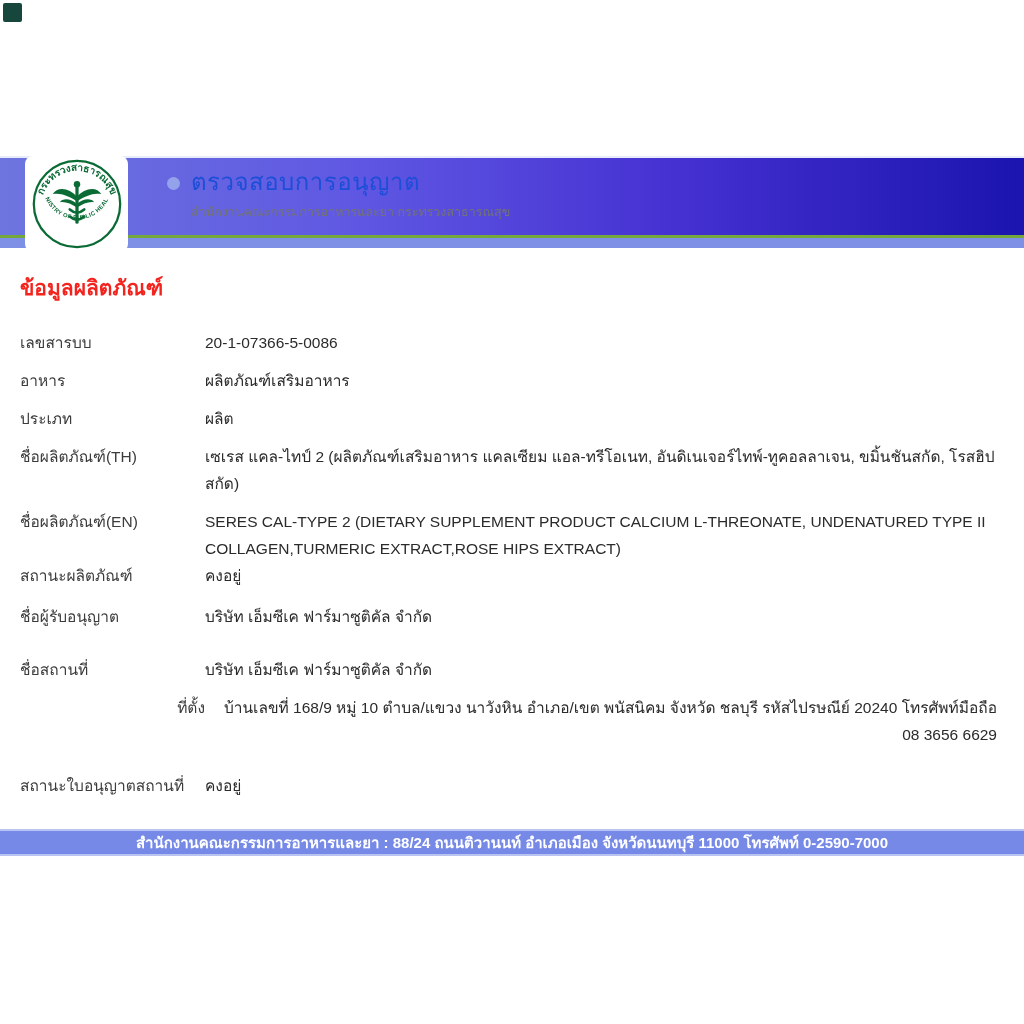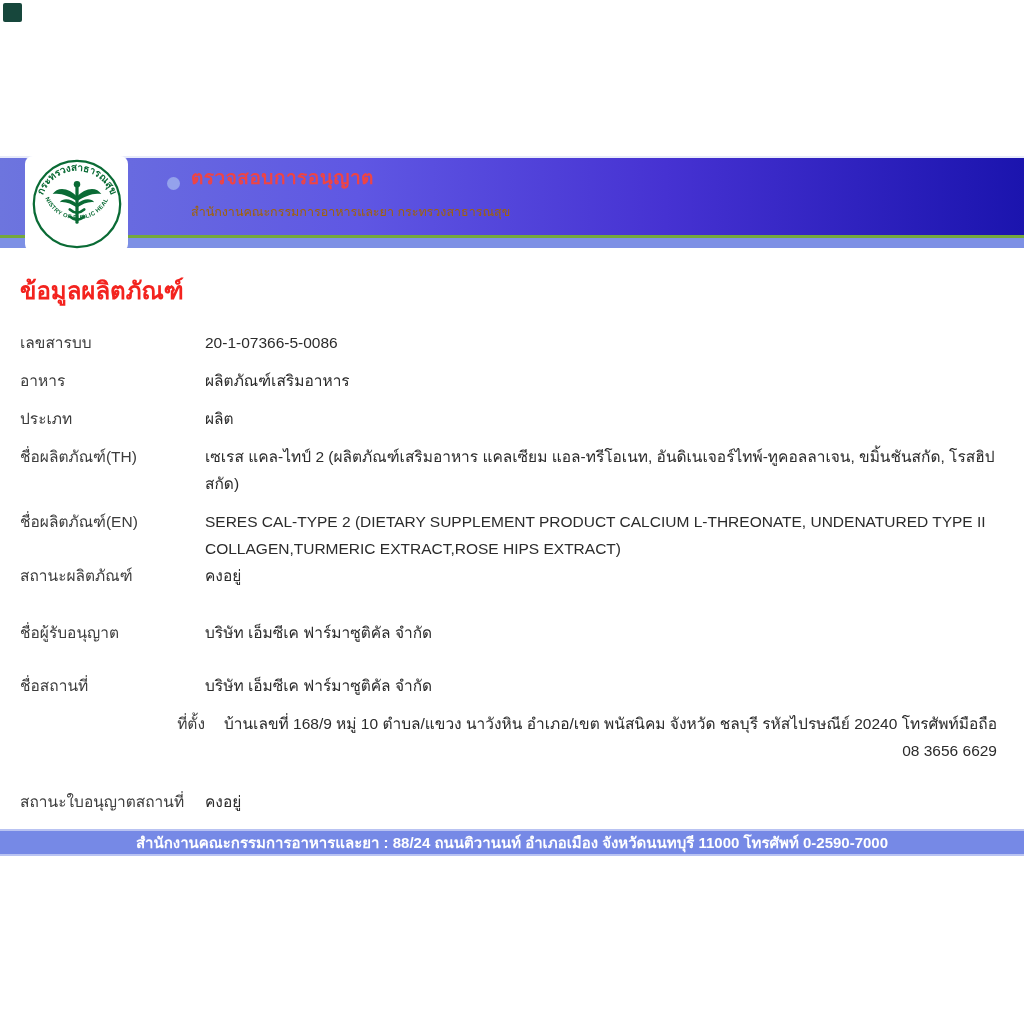--- a/index.html
+++ b/index.html
@@ -13,32 +13,32 @@
   
   .header { position:absolute; left:0; top:156px; width:1024px; }
   .header-bar { height:79px; background:linear-gradient(90deg,#6d75de 0%,#5f57e3 35%,#4632d2 65%,#1b14ae 100%); border-top:2px solid #e8ebfa; }
   .header-greenline { height:3px; background:#74a83c; }
   .header-strip { height:10px; background:#7d90e5; }
 
   .logo-panel { position:absolute; left:25px; top:0; width:103px; height:96px; background:#ffffff; border-radius:8px; display:flex; align-items:center; justify-content:center; }
   .logo-svg { width:90px; height:90px; }
 
   .title-dot { position:absolute; left:167px; top:21px; width:13px; height:13px; border-radius:50%; background:#94a2ec; }
-  .header-title { position:absolute; left:191px; top:6px; color:#ef4444; font-size:19px; font-weight:bold; letter-spacing:0.5px; white-space:nowrap; }
-  .header-subtitle { position:absolute; left:191px; top:46px; color:#a16207; font-size:12.5px; white-space:nowrap; }
+  .header-title { position:absolute; left:191px; top:6px; color:#1d4ed8; font-size:24px; font-weight:normal; letter-spacing:0.5px; white-space:nowrap; }
+  .header-subtitle { position:absolute; left:191px; top:46px; color:#737373; font-size:12.5px; white-space:nowrap; }
 
   
-  .section-title { position:absolute; left:20px; top:271px; color:#f3231e; font-size:24px; font-weight:bold; }
+  .section-title { position:absolute; left:20px; top:271px; color:#f3231e; font-size:21px; font-weight:bold; }
 
   .fields { position:absolute; left:20px; top:329px; right:27px; }
   .field-row { display:flex; align-items:flex-start; font-size:15.5px; line-height:27px; margin-bottom:11px; }
   .field-label { flex:0 0 185px; color:#3c3c3c; }
   .field-value { flex:1; color:#2b2b2b; }
   .field-row:nth-child(5) { margin-bottom:0; }
-  .field-row:nth-child(6) { margin-bottom:30px; }
+  .field-row:nth-child(6) { margin-bottom:14px; }
   .field-row:nth-child(7) { margin-bottom:26px; }
   .field-row:nth-child(9) { margin-bottom:24px;text-align:right; }
 
   
   .footer-bar { position:absolute; left:0; top:829px; width:1024px; height:27px; background:#7689e6; border-top:2px solid #b9c3f2; border-bottom:2px solid #b9c3f2; display:flex; align-items:center; justify-content:center; }
   .footer-text { color:#ffffff; font-size:15px; font-weight:600; white-space:nowrap; }
 </style>
 </head>
 <body>
 

